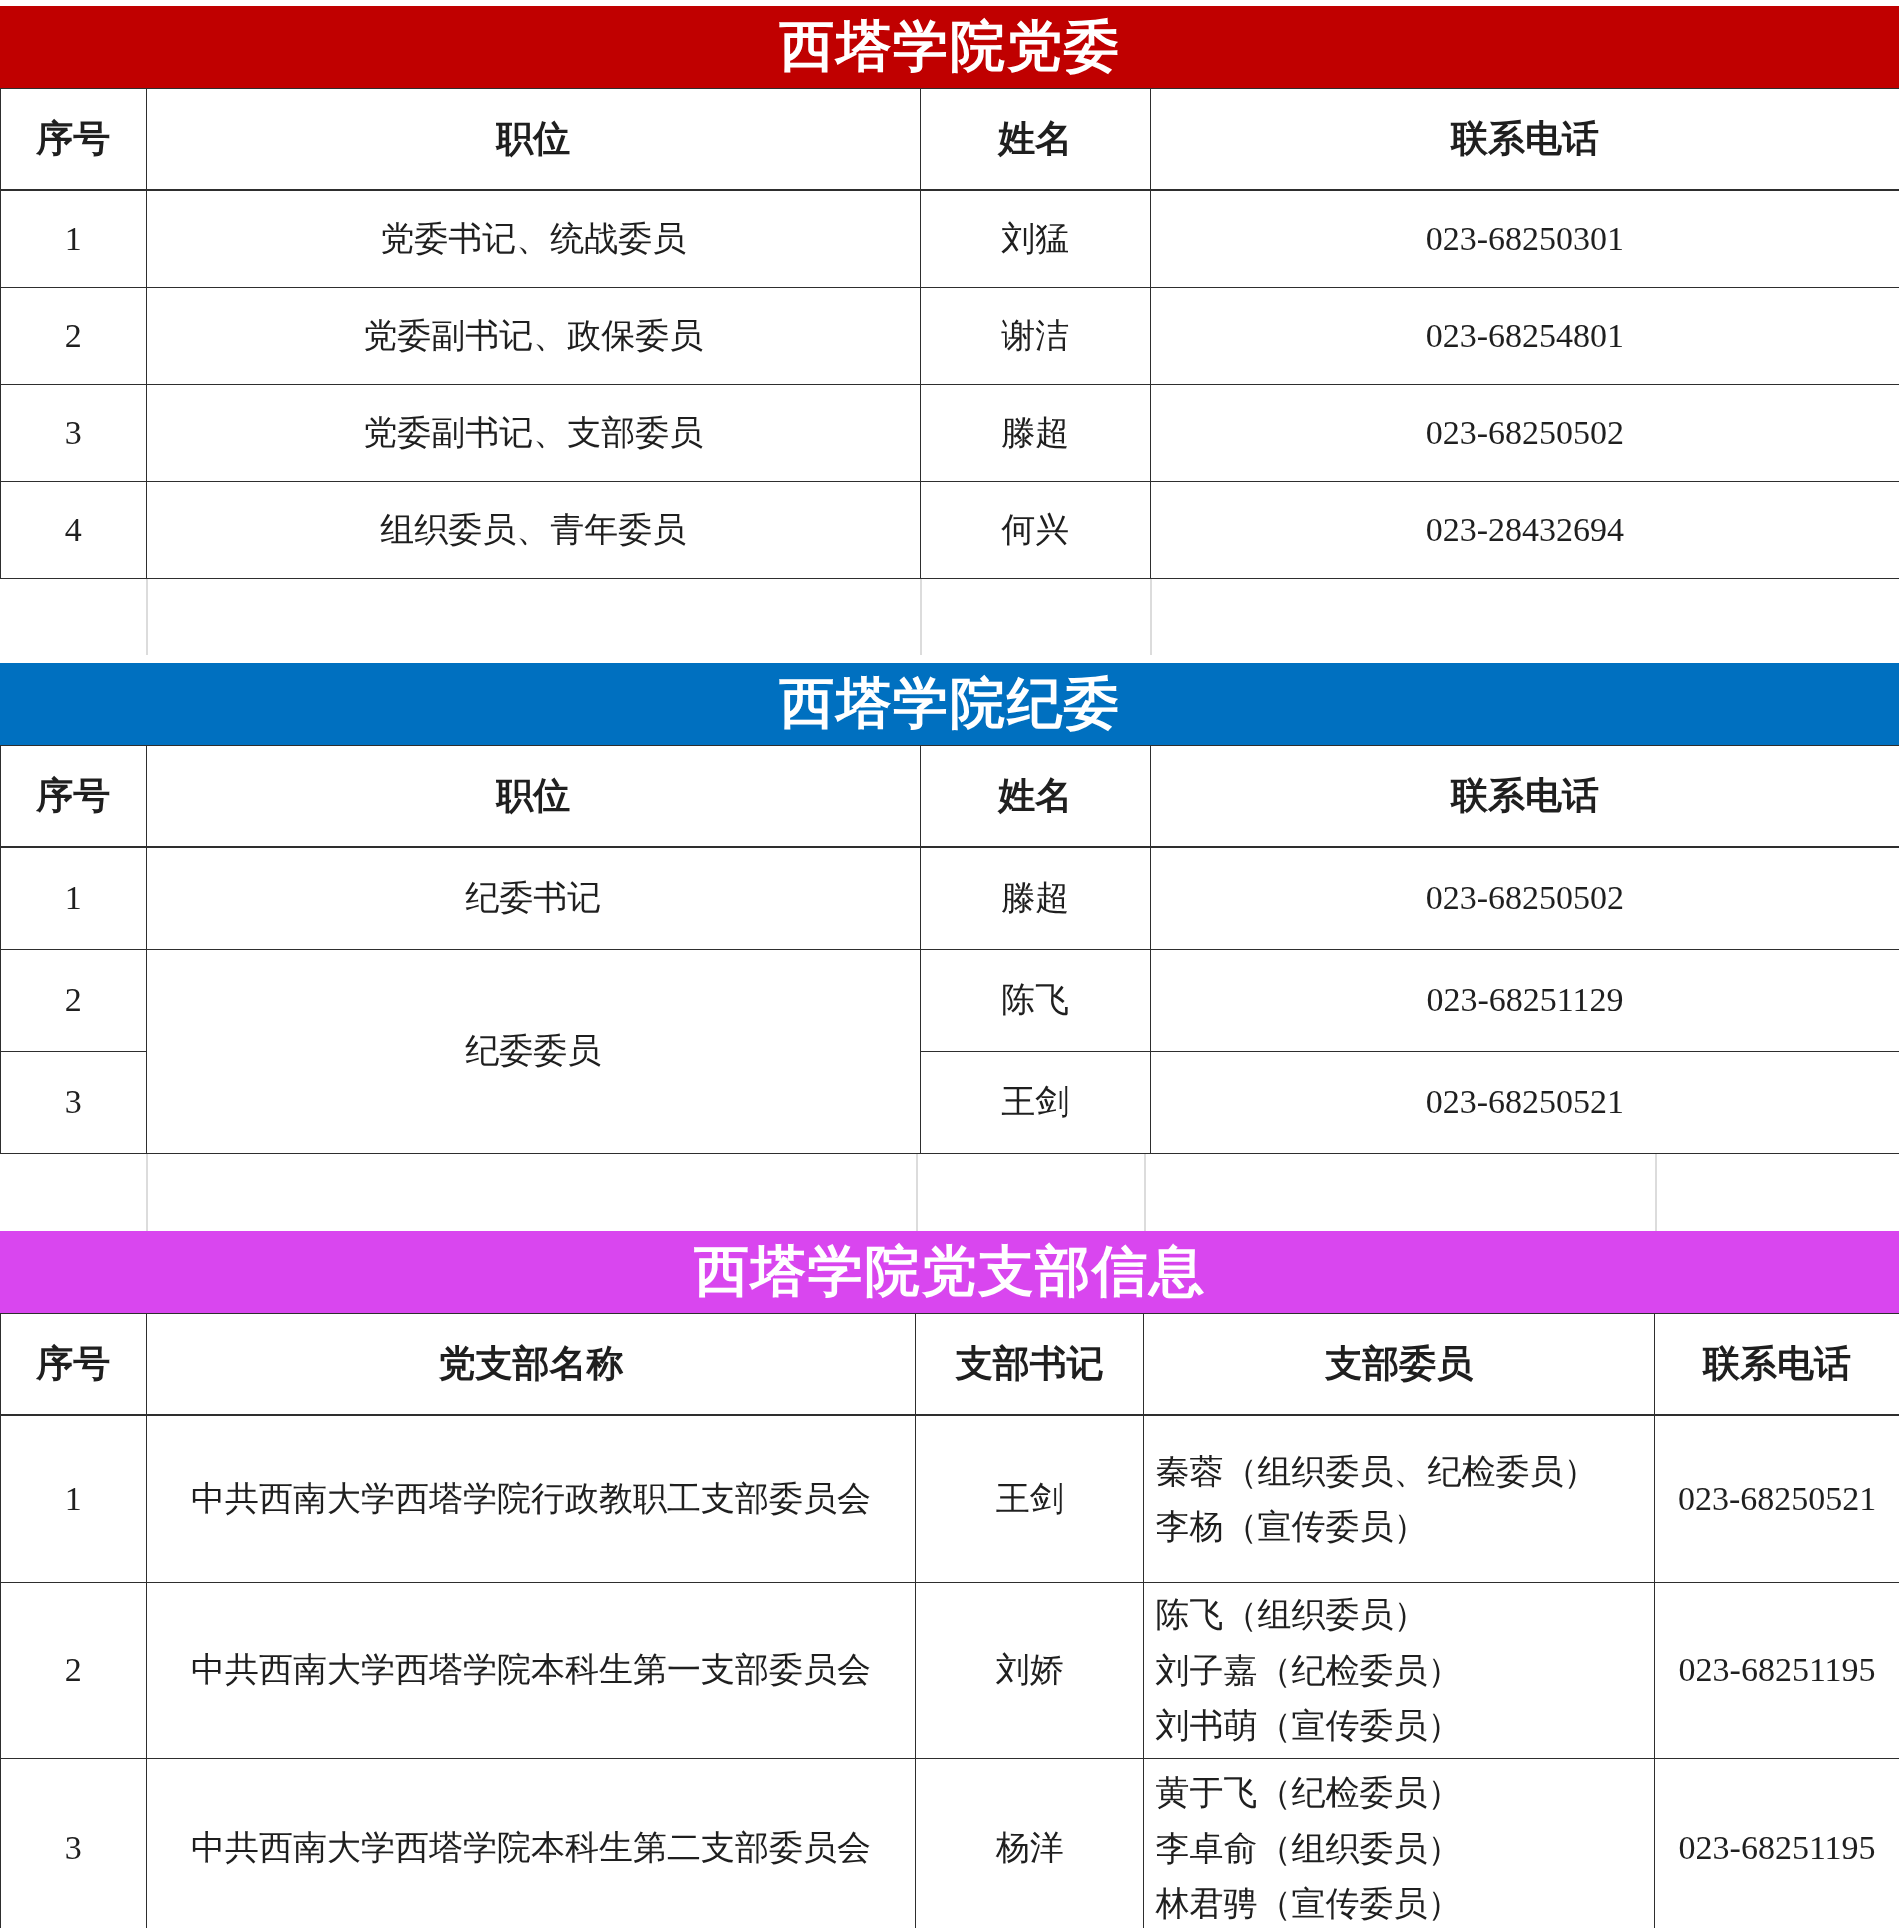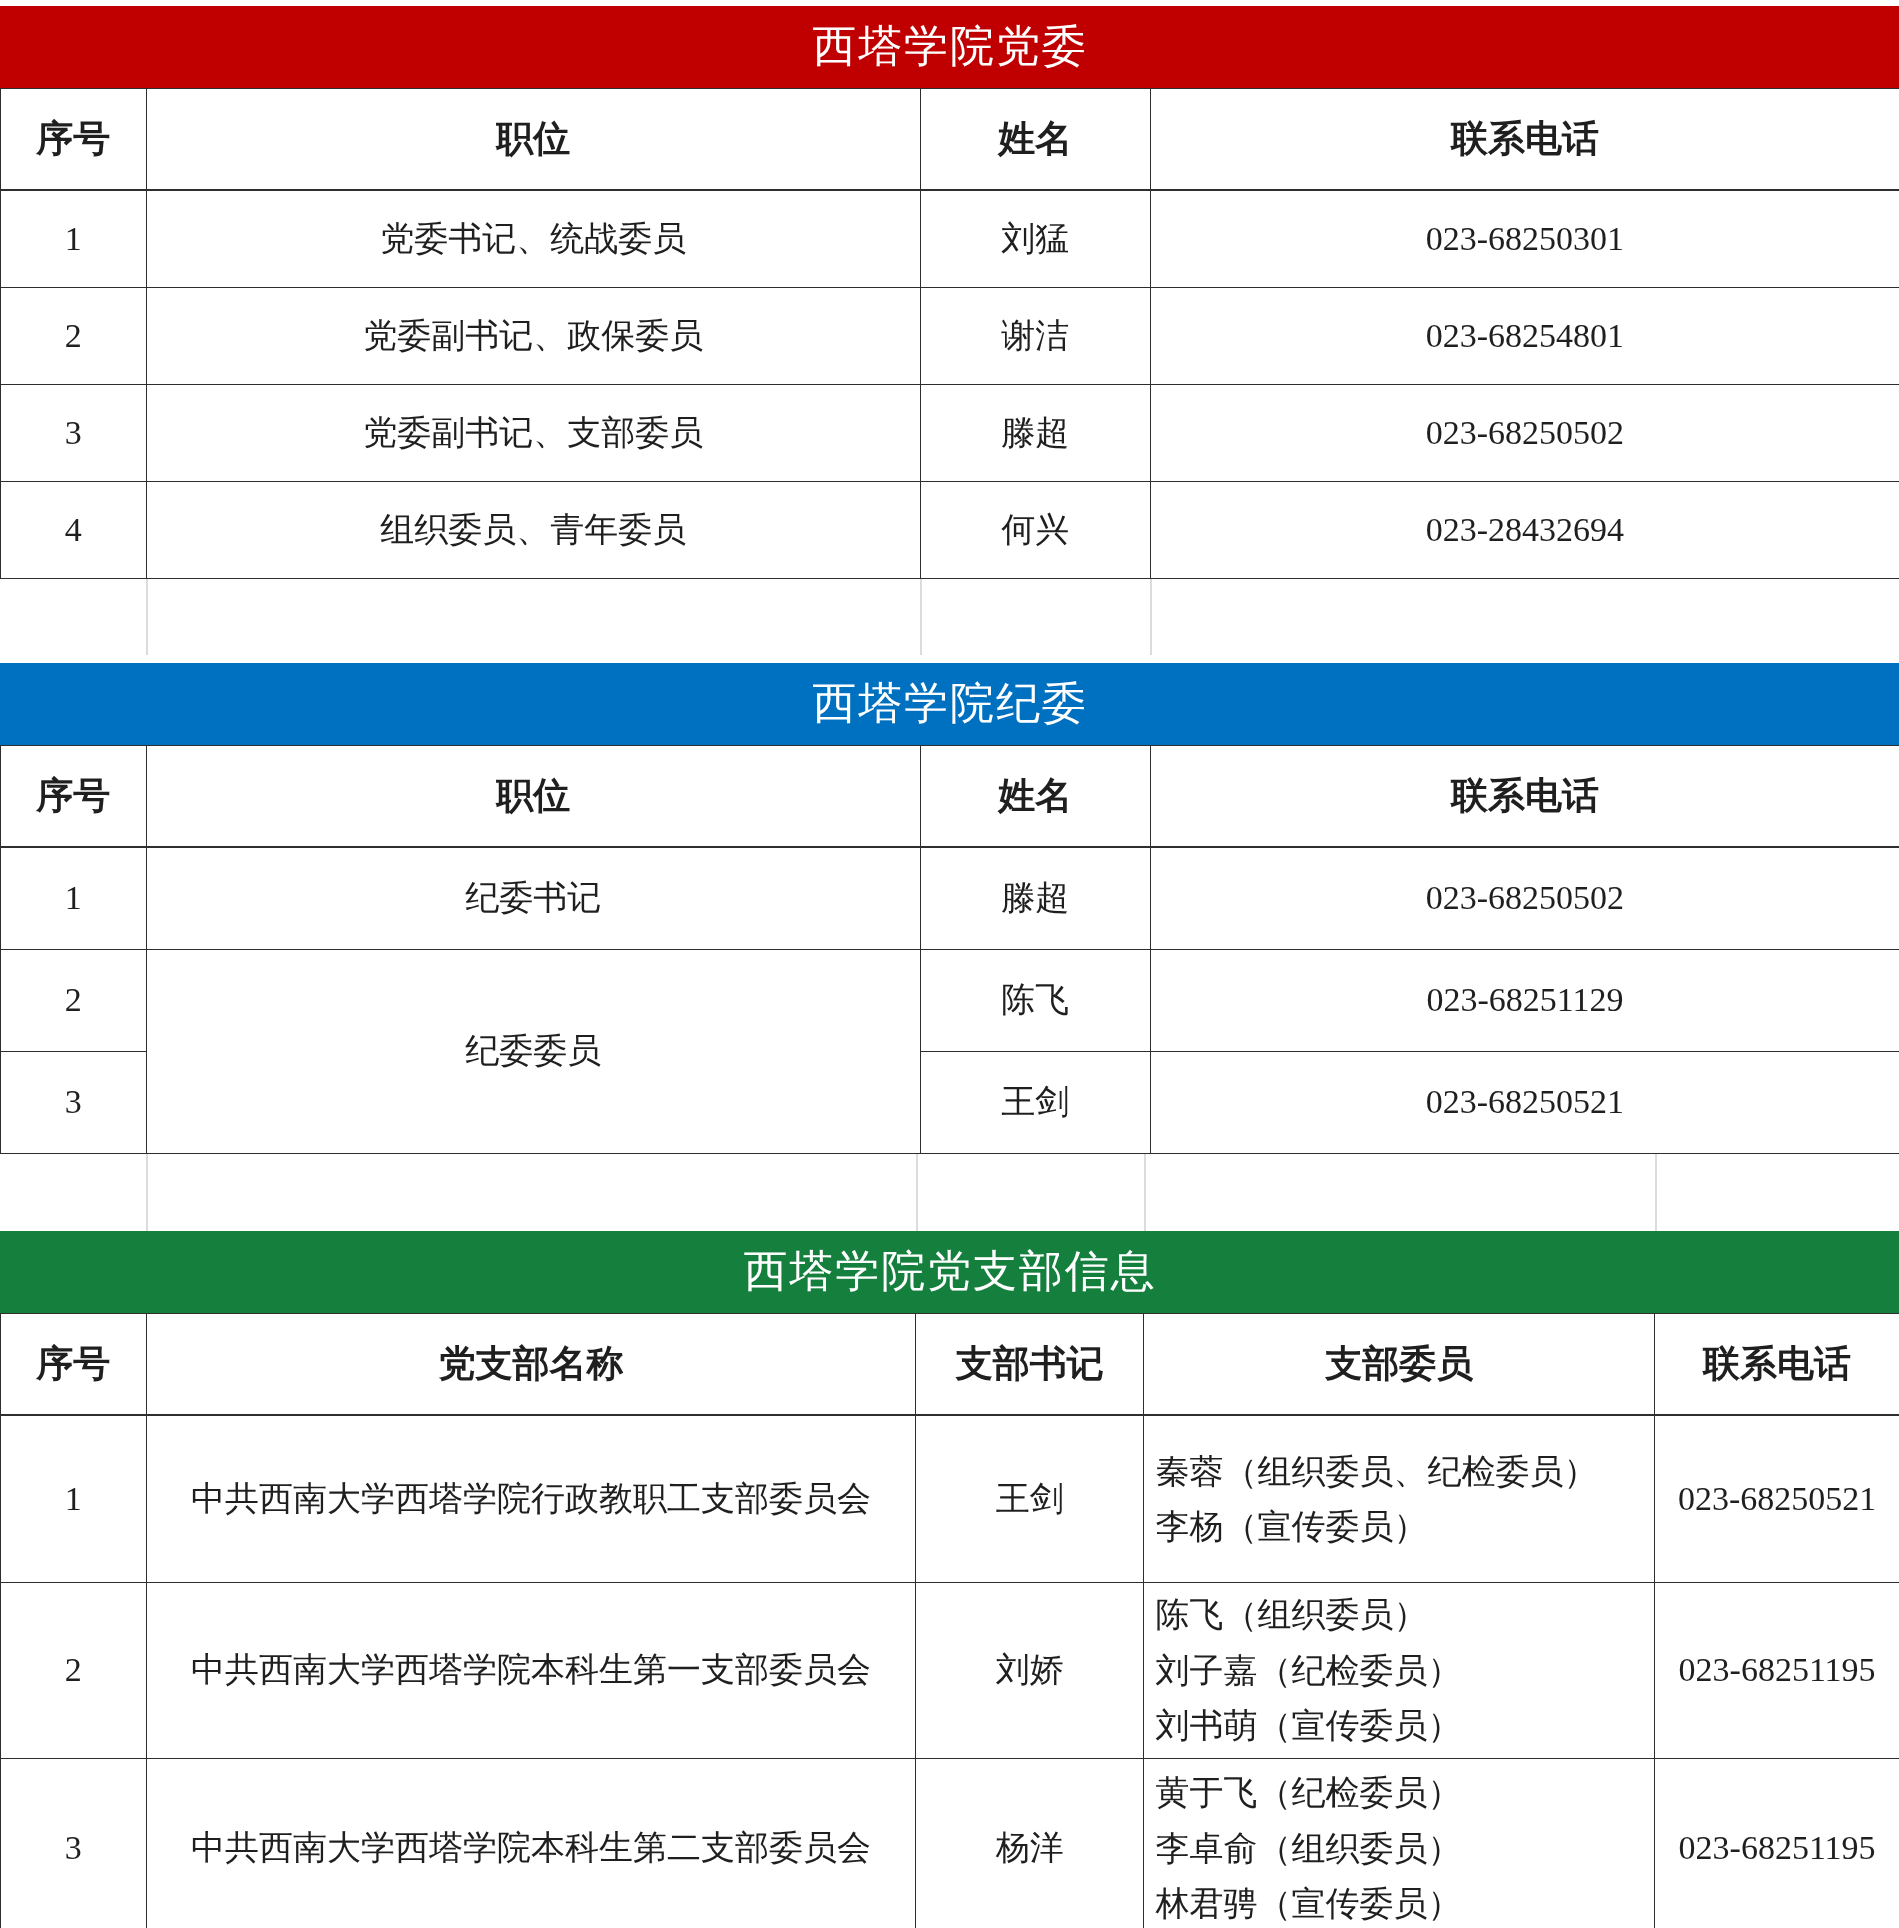--- a/index.html
+++ b/index.html
@@ -14,22 +14,22 @@
   
   .band{
     width:100%;
     height:82px;
     display:flex;
     align-items:center;
     justify-content:center;
   }
   .band .band-title{
     color:#ffffff;
-    font-size:44px;
-    font-weight:normal;
+    font-size:55px;
+    font-weight:bold;
     letter-spacing:1.9px;
     line-height:1;
   }
 
   
   table{
     width:100%;
     border-collapse:collapse;
     table-layout:fixed;
   }
@@ -176,21 +176,21 @@
     </tbody>
   </table>
 
   <div class="gap gap2">
     <div class="vline" style="left:7.67%"></div>
     <div class="vline" style="left:48.19%"></div>
     <div class="vline" style="left:60.20%"></div>
     <div class="vline" style="left:87.11%"></div>
   </div>
 
-  <div class="band" style="background-color: #15803d;">
+  <div class="band" style="background-color: #d946ef;">
     <span class="band-title">西塔学院党支部信息</span>
   </div>
 
   <table class="t3">
     <colgroup>
       <col style="width:7.67%">
         <col style="width:40.53%">
         <col style="width:12.01%">
         <col style="width:26.90%">
         <col style="width:12.89%">

